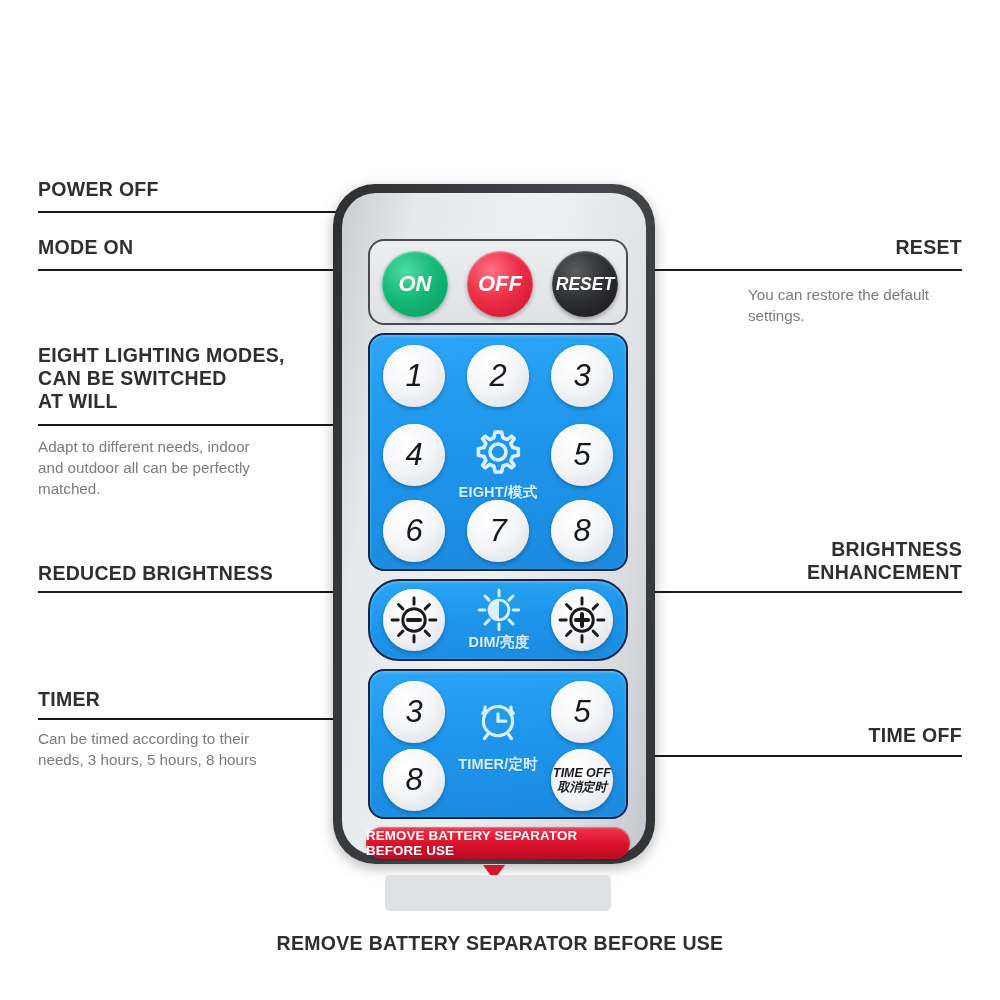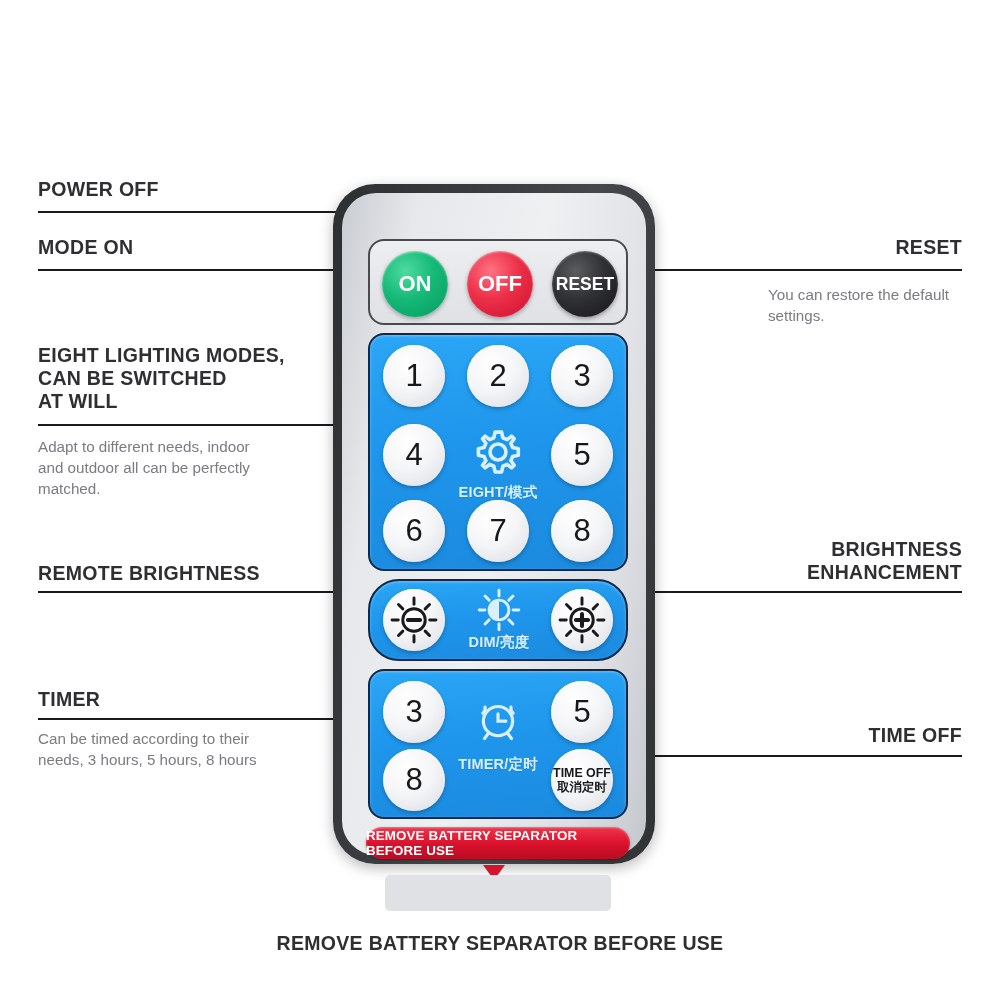--- a/index.html
+++ b/index.html
@@ -64,20 +64,21 @@
   }
   .panel-keys  { left: 26px; top: 140px; width: 260px; height: 238px; }
   .panel-dim   { left: 26px; top: 386px; width: 260px; height: 82px; border-radius: 31px; }
   .panel-timer { left: 26px; top: 476px; width: 260px; height: 150px; }
 
   
   .btn {
     position: absolute; border-radius: 50%;
     display: flex; align-items: center; justify-content: center;
     text-align: center;
+    font-style: italic;
   }
   .btn-power { width: 66px; height: 66px; font-size: 22px; font-weight: 600; color: #fff; }
   .btn-on {
     background: radial-gradient(circle at 36% 30%, #4ddba0 0%, #16b978 45%, #039a5e 100%);
     box-shadow: 0 2px 4px rgba(0,0,0,.3), inset 0 1px 2px rgba(255,255,255,.5);
   }
   .btn-off {
     background: radial-gradient(circle at 36% 30%, #ff7183 0%, #ec3048 45%, #cc1030 100%);
     box-shadow: 0 2px 4px rgba(0,0,0,.3), inset 0 1px 2px rgba(255,255,255,.45);
   }
@@ -150,38 +151,38 @@
 AT WILL</div>
   </div>
   <div class="lead lead-h" style="left:38px; top:424px; width:372px;"></div>
   <div class="callout" style="left:38px; top:430px; width:290px;">
     <div class="desc">Adapt to different needs, indoor
 and outdoor all can be perfectly
 matched.</div>
   </div>
 
   <div class="callout" style="left:38px; top:562px;">
-    <div class="head">REMOTE BRIGHTNESS</div>
+    <div class="head">REDUCED BRIGHTNESS</div>
   </div>
   <div class="lead lead-h" style="left:38px; top:591px; width:372px;"></div>
 
   <div class="callout" style="left:38px; top:688px;">
     <div class="head">TIMER</div>
   </div>
   <div class="lead lead-h" style="left:38px; top:718px; width:372px;"></div>
   <div class="callout" style="left:38px; top:722px; width:290px;">
     <div class="desc">Can be timed according to their
 needs, 3 hours, 5 hours, 8 hours</div>
   </div>
 
   <div class="callout right" style="right:38px; top:236px; width:270px;">
     <div class="head">RESET</div>
   </div>
   <div class="lead lead-h" style="left:592px; top:269px; width:370px;"></div>
-  <div class="callout" style="left:748px; top:278px; width:230px;margin-left:20px;">
+  <div class="callout" style="left:748px; top:278px; width:230px;">
     <div class="desc">You can restore the default
 settings.</div>
   </div>
 
   <div class="callout right" style="right:38px; top:538px; width:300px;">
     <div class="head">BRIGHTNESS
 ENHANCEMENT</div>
   </div>
   <div class="lead lead-h" style="left:592px; top:591px; width:370px;"></div>
 

